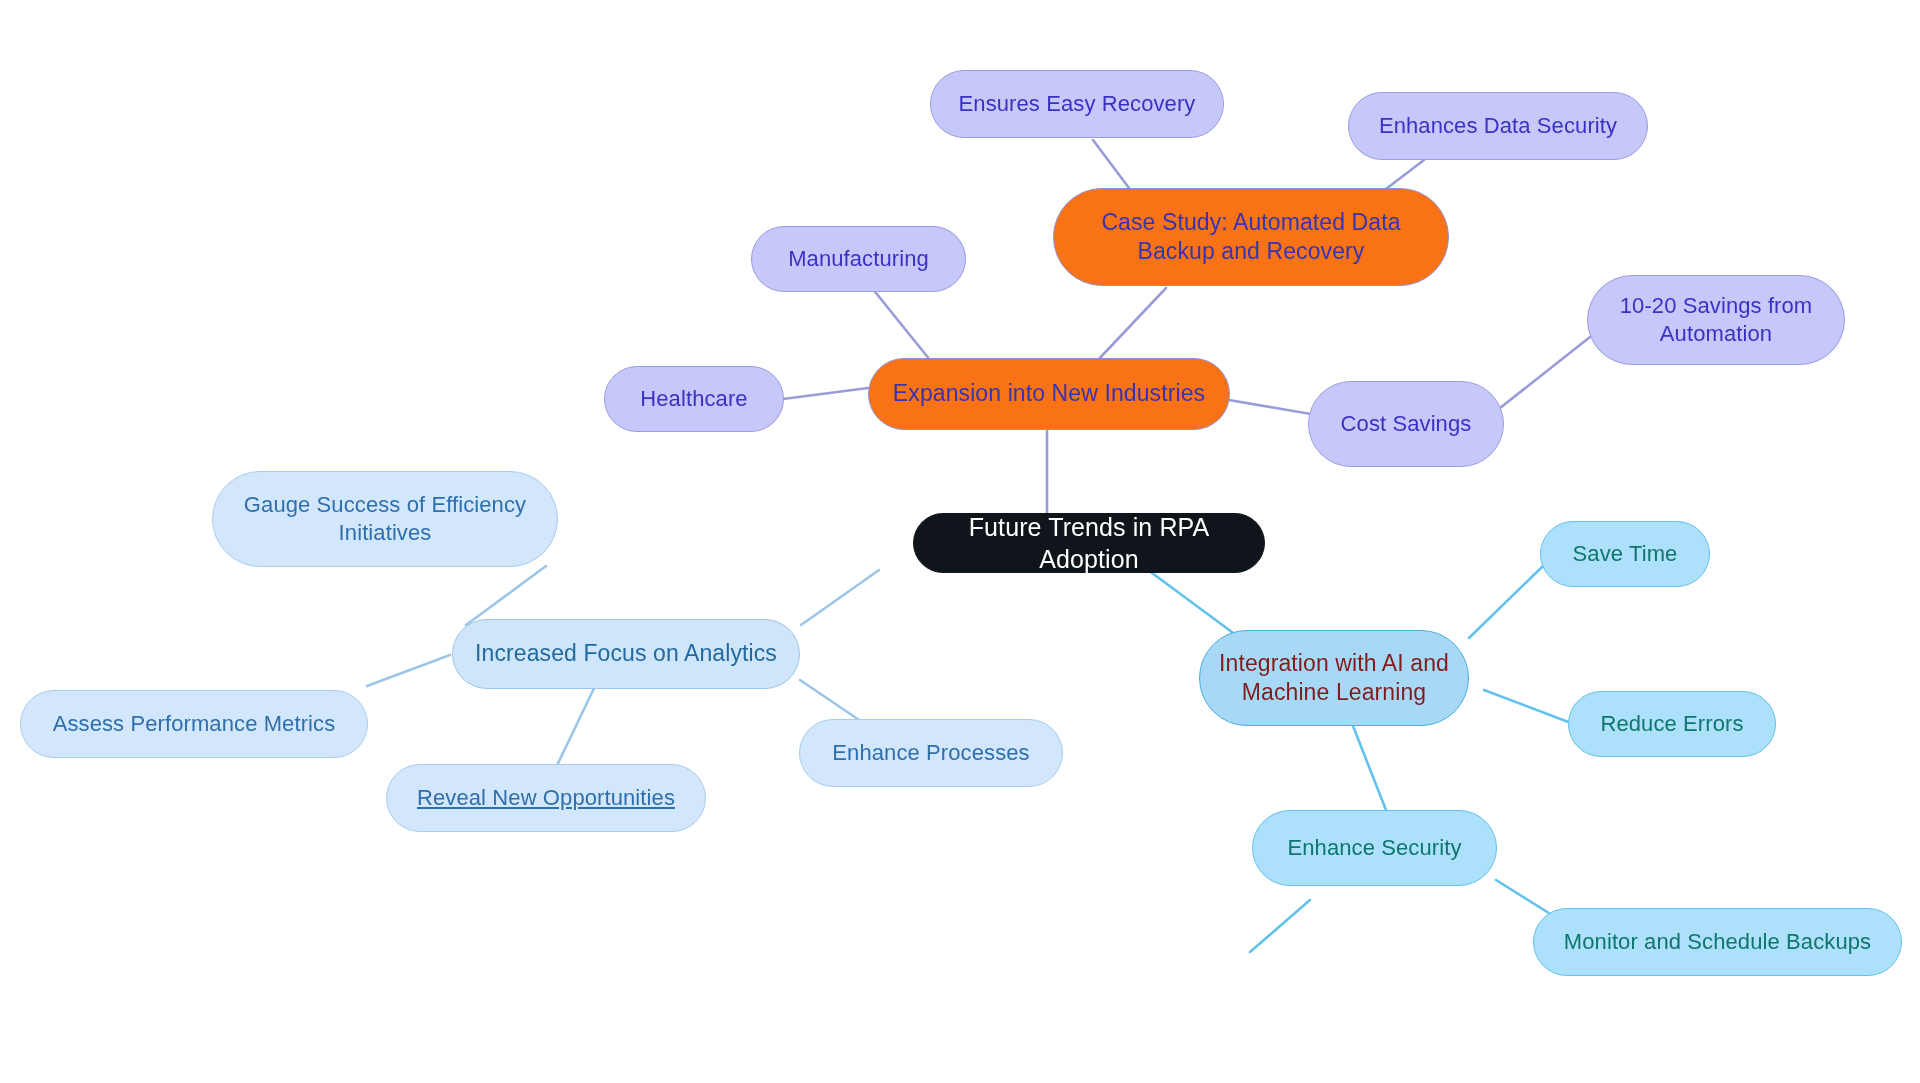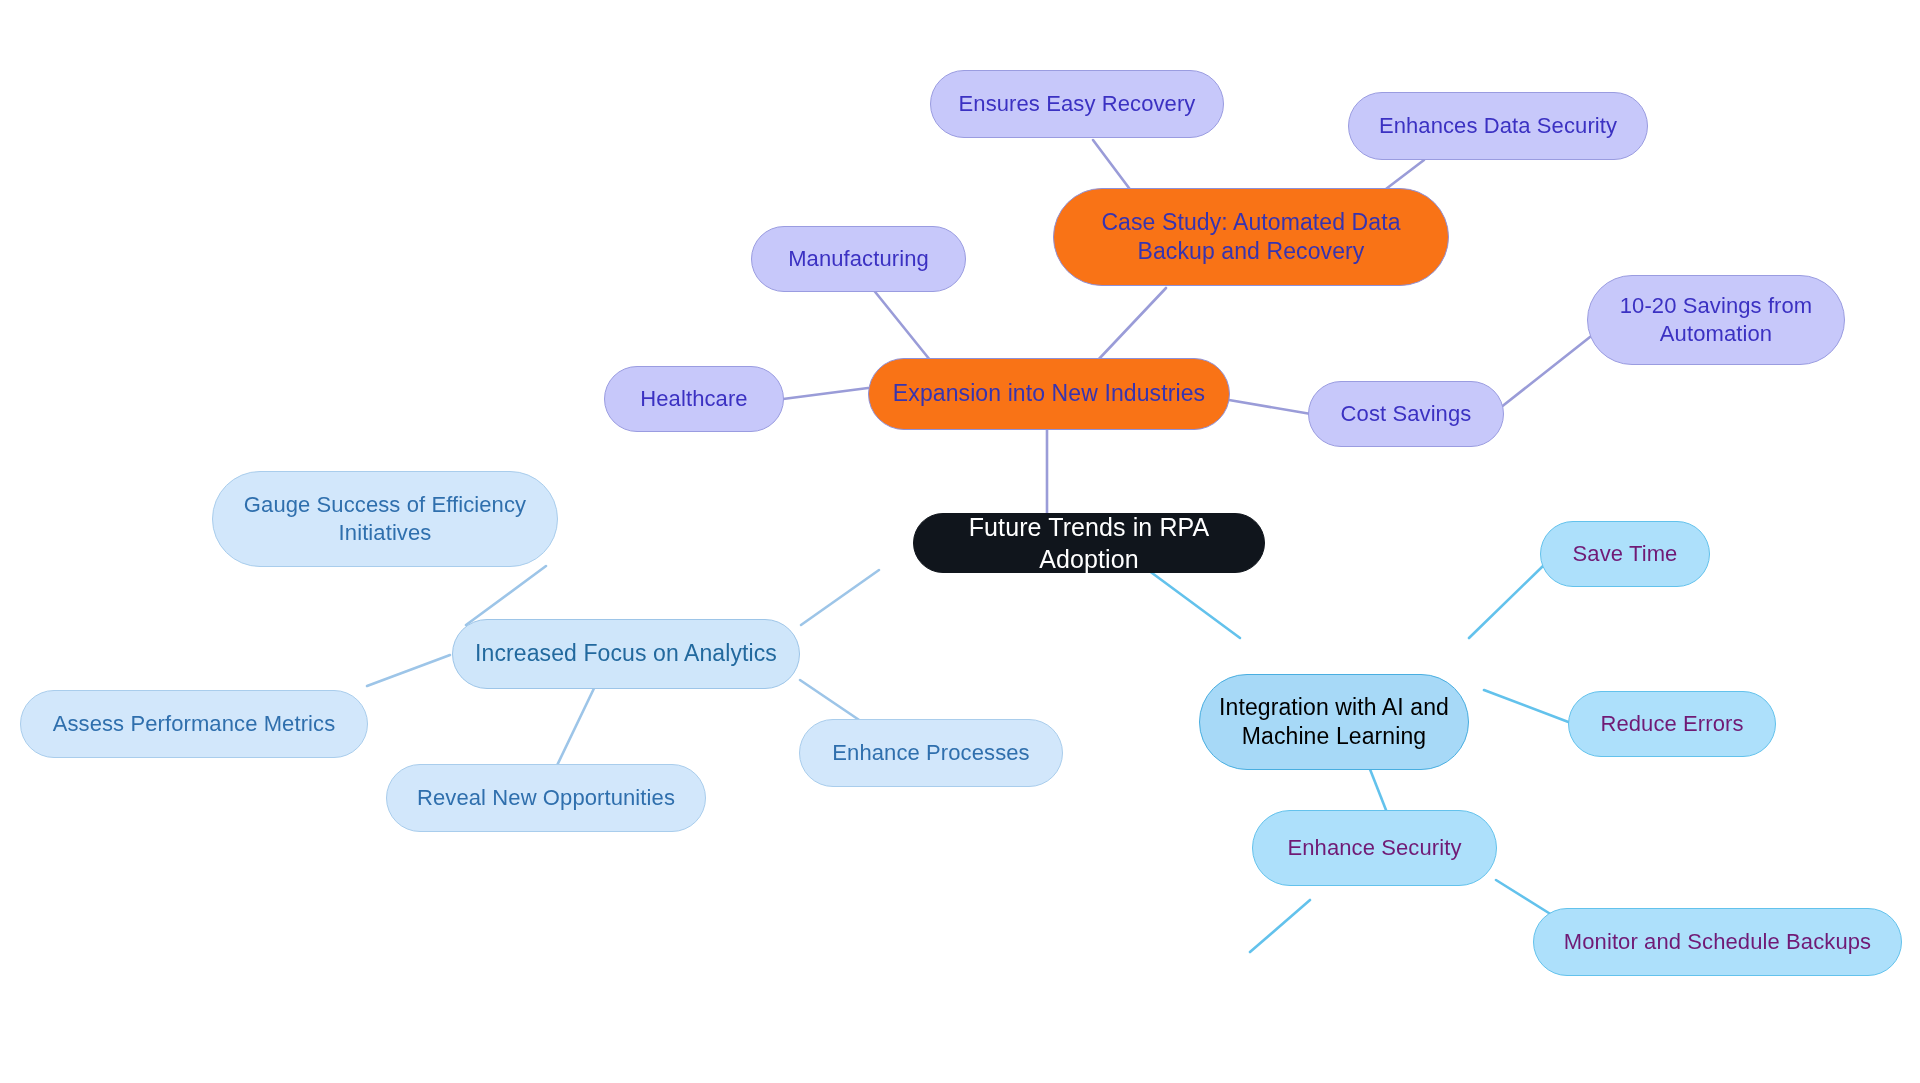--- a/index.html
+++ b/index.html
@@ -70,28 +70,27 @@
   .node.blue-leaf-soft {
     background: #d2e7fb;
     border-color: #a9cdec;
     color: #2f6fad;
     font-size: 22px;
     text-align: center;
   }
   .node.blue-main-strong {
     background: #a7d9f7;
     border-color: #49aee0;
-    color: #000000;
+    color: #7f1d1d;
     font-size: 23px;
-    margin-top: 44px;
   }
   .node.blue-leaf-strong {
     background: #ade0fb;
     border-color: #63c2ec;
-    color: #701a75;
+    color: #0f766e;
     font-size: 22px;
   }
 </style>
 </head>
 <body>
 
 <div id="canvas">
 
   <svg id="edges" viewBox="0 0 1920 1083" preserveAspectRatio="none">
     <g stroke-linecap="round" fill="none" stroke-width="2.6">
@@ -158,21 +157,21 @@
   </div>
 
   <div class="node purple-leaf" style="left:930px; top:70px; width:294px; height:68px;">
     <span>Ensures Easy Recovery</span>
   </div>
 
   <div class="node purple-leaf" style="left:1348px; top:92px; width:300px; height:68px;">
     <span>Enhances Data Security</span>
   </div>
 
-  <div class="node purple-leaf" style="left:1308px; top:381px; width:196px; height:66px;">
+  <div class="node purple-leaf" style="left:1308px; top:381px; width:196px; height:86px;">
     <span>Cost Savings</span>
   </div>
 
   <div class="node purple-leaf" style="left:1587px; top:275px; width:258px; height:90px;">
     <span>10-20 Savings from
 Automation</span>
   </div>
 
   <div class="node blue-main-soft" style="left:452px; top:619px; width:348px; height:70px;">
     <span>Increased Focus on Analytics</span>
@@ -180,21 +179,21 @@
 
   <div class="node blue-leaf-soft" style="left:212px; top:471px; width:346px; height:96px;">
     <span>Gauge Success of Efficiency
 Initiatives</span>
   </div>
 
   <div class="node blue-leaf-soft" style="left:20px; top:690px; width:348px; height:68px;">
     <span>Assess Performance Metrics</span>
   </div>
 
-  <div class="node blue-leaf-soft" style="left:386px; top:764px; width:320px; height:68px;">
+  <div class="node blue-leaf-soft" style="left:386px; top:764px; width:320px; height:68px;text-decoration:underline;">
     <span>Reveal New Opportunities</span>
   </div>
 
   <div class="node blue-leaf-soft" style="left:799px; top:719px; width:264px; height:68px;">
     <span>Enhance Processes</span>
   </div>
 
   <div class="node blue-main-strong" style="left:1199px; top:630px; width:270px; height:96px;">
     <span>Integration with AI and
 Machine Learning</span>

